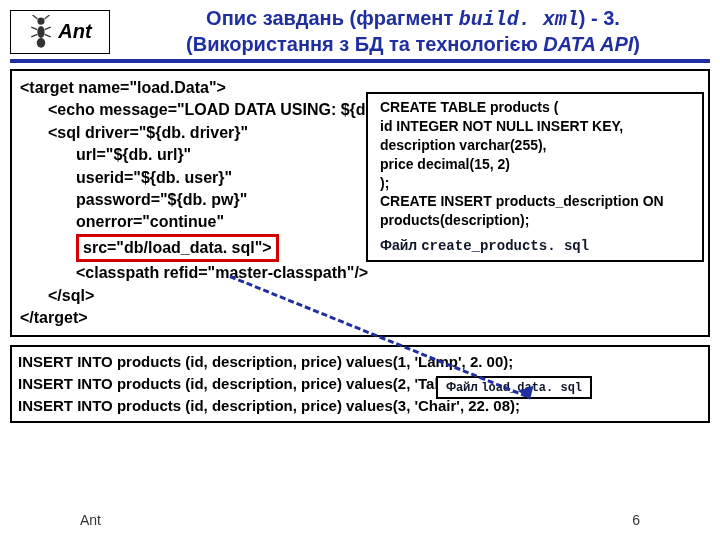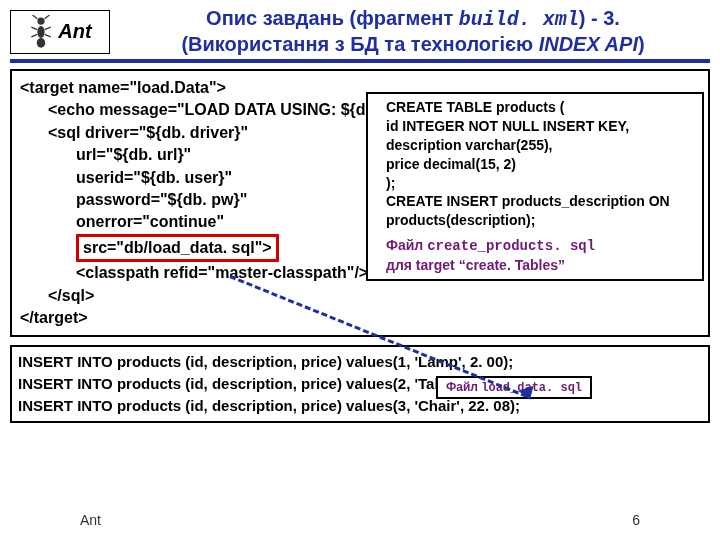--- a/index.html
+++ b/index.html
@@ -56,25 +56,25 @@
     padding:0 4px;
   }
 
   .callout {
     position:absolute;
     border:2px solid #000;
     background:#fff;
     font-size:14px;
     font-weight:bold;
     line-height:1.35;
-    padding:4px 18px;
+    padding:4px 12px;
     font-family: Arial, sans-serif;
   }
   .callout .mono { font-family:"Courier New", monospace; }
-  .blue-sm { color:#701a75; }
+  .blue-sm { color:#0f172a; }
 
   .callout-top { top:92px; right:16px; width:338px; }
   .callout-top .file-line { margin-top:6px; }
 
   .sql-box {
     border:2px solid #000;
     padding:4px 6px;
     font-size:15px;
     font-weight:bold;
     line-height:1.45;
@@ -130,21 +130,21 @@
         <line x1="13" y1="3" x2="17" y2="0" stroke="#333" stroke-width="1"></line>
         <line x1="7" y1="12" x2="2" y2="10" stroke="#333" stroke-width="1"></line>
         <line x1="13" y1="12" x2="18" y2="10" stroke="#333" stroke-width="1"></line>
         <line x1="7" y1="16" x2="2" y2="18" stroke="#333" stroke-width="1"></line>
         <line x1="13" y1="16" x2="18" y2="18" stroke="#333" stroke-width="1"></line>
       </svg>
       <span>Ant</span>
     </div>
     <div class="title-text">
       <span>Опис завдань (фрагмент </span><span class="em1">build. xml</span><span>) - 3.</span><br>
-      <span>(Використання з БД та технологією </span><span class="em2">INDEX API</span><span>)</span>
+      <span>(Використання з БД та технологією </span><span class="em2">DATA API</span><span>)</span>
     </div>
   </div>
 
   <div class="code-box">
     <div class="line">&lt;target name="load.Data"&gt;</div>
     <div class="line ind1">&lt;echo message="LOAD DATA USING: ${db. driver} ${db. url}"/&gt;</div>
     <div class="line ind1">&lt;sql driver="${db. driver}"</div>
     <div class="line ind2">url="${db. url}"</div>
     <div class="line ind2">userid="${db. user}"</div>
     <div class="line ind2">password="${db. pw}"</div>
@@ -158,21 +158,20 @@
   <div class="callout callout-top">
     <div>CREATE TABLE products (</div>
     <div>  id INTEGER NOT NULL INSERT KEY,</div>
     <div>  description varchar(255),</div>
     <div>  price decimal(15, 2)</div>
     <div>);</div>
     <div>CREATE INSERT products_description ON products(description);</div>
     <div class="file-line blue-sm">
       <span>Файл </span><span class="mono">create_products. sql</span>
     </div>
-    <div class="blue-sm">для target “create. Tables”</div>
   </div>
 
   <div class="sql-box">
     <div>INSERT INTO products (id, description, price) values(1, 'Lamp', 2. 00);</div>
     <div>INSERT INTO products (id, description, price) values(2, 'Table', 75. 00);</div>
     <div>INSERT INTO products (id, description, price) values(3, 'Chair', 22. 08);</div>
   </div>
 
   <div class="callout-file2 blue-sm">
     <span>Файл </span><span class="mono">load_data. sql</span>

